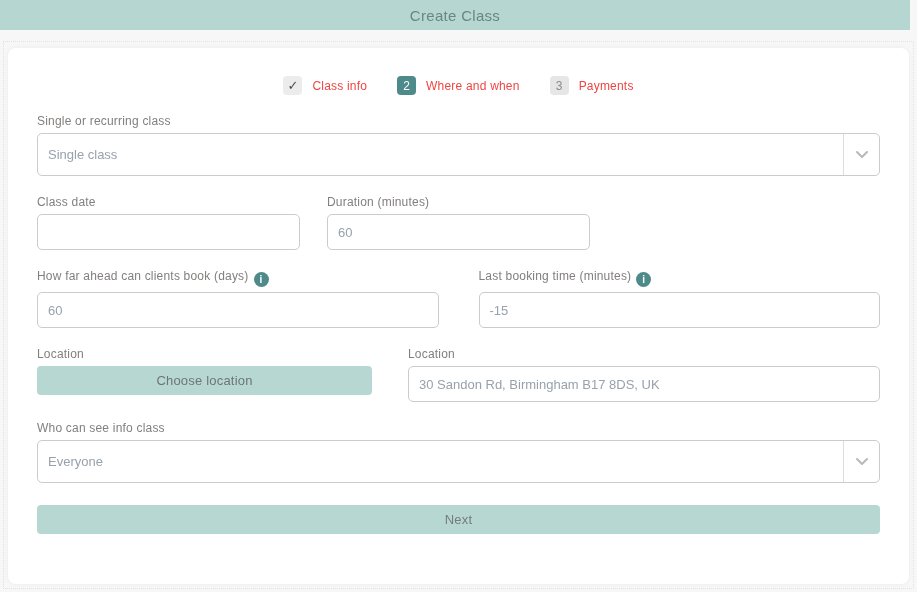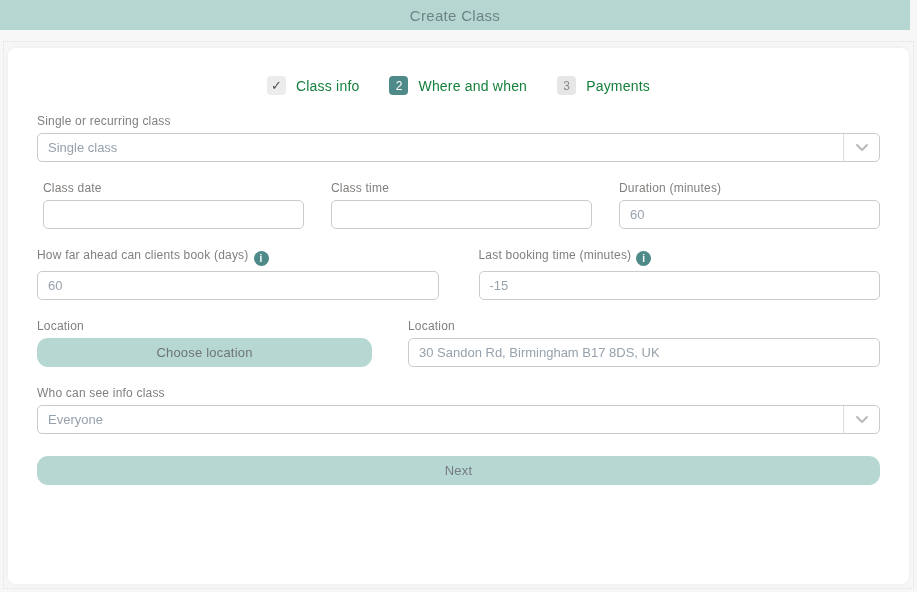--- a/index.html
+++ b/index.html
@@ -43,44 +43,44 @@
   }
   .step { display: flex; align-items: center; }
   .step-badge {
     width: 19px; height: 19px; border-radius: 4px;
     display: flex; align-items: center; justify-content: center;
     font-size: 12px; margin-right: 10px;
   }
   .step-badge.done   { background: #ececec; color: #4d4d4d; font-size: 13px; }
   .step-badge.active { background: #4f8a8b; color: #ffffff; }
   .step-badge.todo   { background: #e6e6e6; color: #8b8b8b; }
-  .step-label { font-size: 14px; color: #15803d; letter-spacing: .2px; }
+  .step-label { font-size: 12px; color: #ef4444; letter-spacing: .2px; }
 
   
   .group { margin-top: 19px; }
   .group:first-of-type { margin-top: 0; }
   .field-label {
     display: block; font-size: 12px; color: #827f7d;
     margin-bottom: 5px; letter-spacing: .2px;
   }
-  .grid-3 { display: grid; grid-template-columns: 1fr 1fr 1fr; column-gap: 27px; margin-left: 6px; }
+  .grid-3 { display: grid; grid-template-columns: 1fr 1fr 1fr; column-gap: 27px; }
   .grid-2 { display: grid; grid-template-columns: 1fr 1fr; column-gap: 40px; }
   .grid-loc { display: grid; grid-template-columns: 335px 1fr; column-gap: 36px; }
 
   .text-input {
-    width: 100%; height: 29px;
+    width: 100%; height: 36px;
     border: 1px solid #cbcbcb; border-radius: 5px;
     padding: 0 10px; font-size: 13px; color: #97a2ac;
     font-family: "Liberation Sans", sans-serif;
     background: #fff; outline: none;
   }
 
   
   .select {
-    position: relative; width: 100%; height: 29px;
+    position: relative; width: 100%; height: 43px;
     border: 1px solid #cbcbcb; border-radius: 5px;
     background: #fff; cursor: pointer;
     display: flex; align-items: center;
   }
   .select-value {
     flex: 1; padding: 0 10px; font-size: 13px; color: #97a2ac;
     white-space: nowrap; overflow: hidden;
   }
   .select-arrow {
     width: 36px; height: 100%;
@@ -95,21 +95,21 @@
     display: inline-flex; align-items: center; justify-content: center;
     width: 15px; height: 15px; border-radius: 50%;
     background: #4f8a8b; color: #ffffff;
     font-size: 10px; font-weight: 700; font-style: normal;
     vertical-align: -3px; margin-left: 5px;
     cursor: pointer;
   }
 
   
   .mint-btn {
-    border: none; height: 29px; border-radius: 11px;
+    border: none; height: 29px; border-radius: 4px;
     background: #b7d8d2; color: #6e7478;
     font-size: 13px; font-family: "Liberation Sans", sans-serif;
     cursor: pointer; letter-spacing: .2px;
   }
   .choose-location-btn { width: 100%; }
   .next-btn { width: 100%; margin-top: 22px; color: #757b85; }
 </style>
 </head>
 <body>
 
@@ -150,24 +150,20 @@
     </div>
   </div>
 
   
   <div class="group grid-3">
     <div>
       <label class="field-label">Class date</label>
       <input class="text-input" type="text" value="" style="">
     </div>
     <div>
-      <label class="field-label">Class time</label>
-      <input class="text-input" type="text" value="" style="">
-    </div>
-    <div>
       <label class="field-label">Duration (minutes)</label>
       <input class="text-input" type="text" value="60" style="">
     </div>
   </div>
 
   
   <div class="group grid-2">
     <div>
       <label class="field-label"><span>How far ahead can clients book (days)</span><i class="info-icon">i</i></label>
       <input class="text-input" type="text" value="60" style="">

